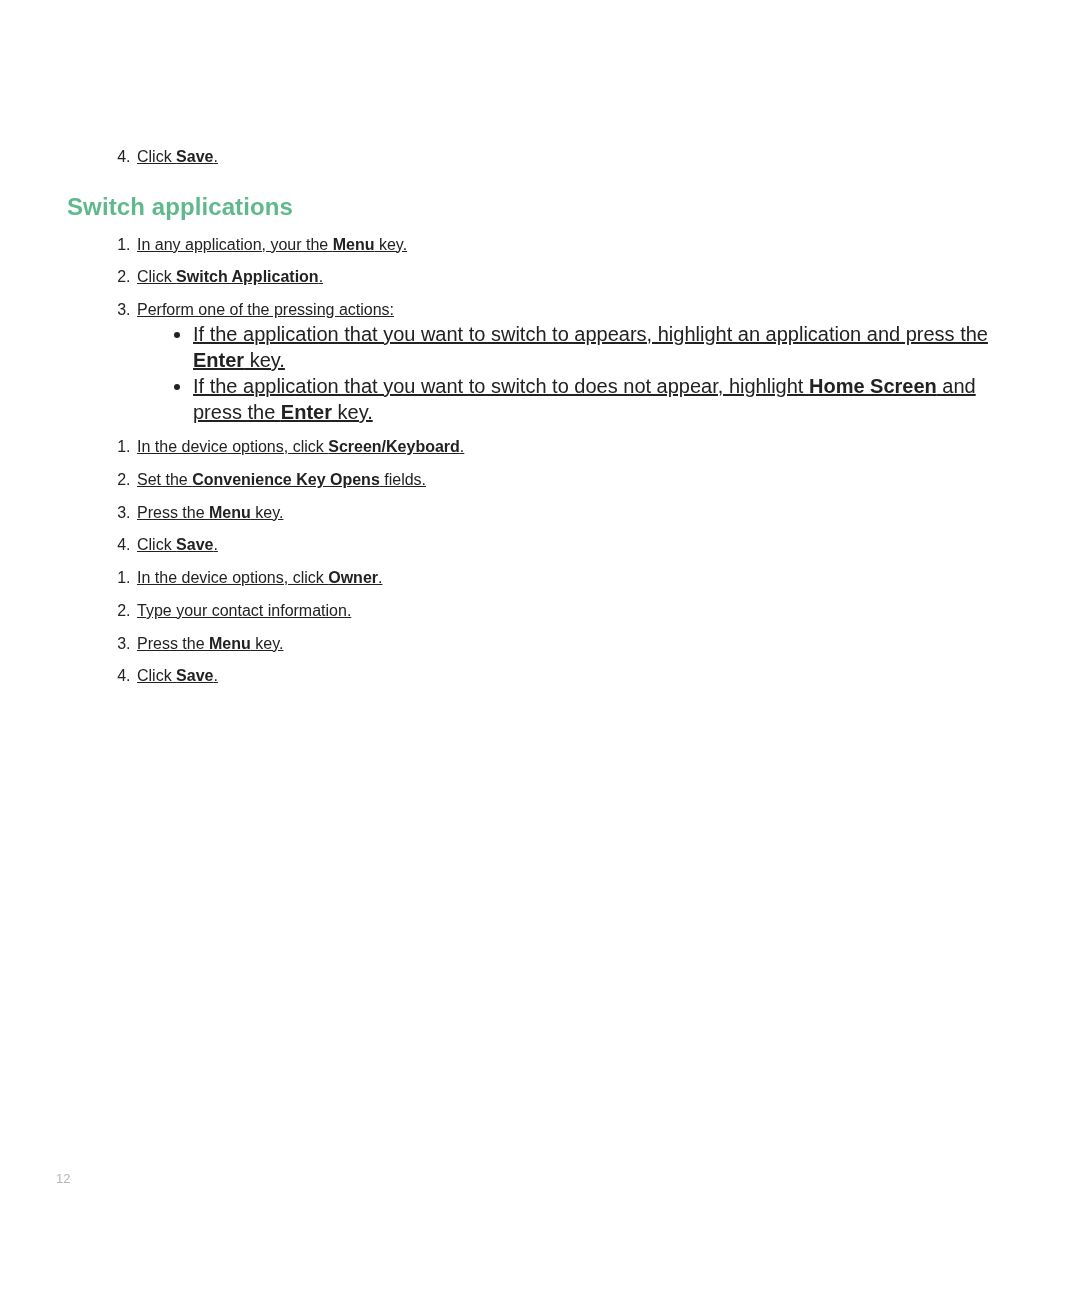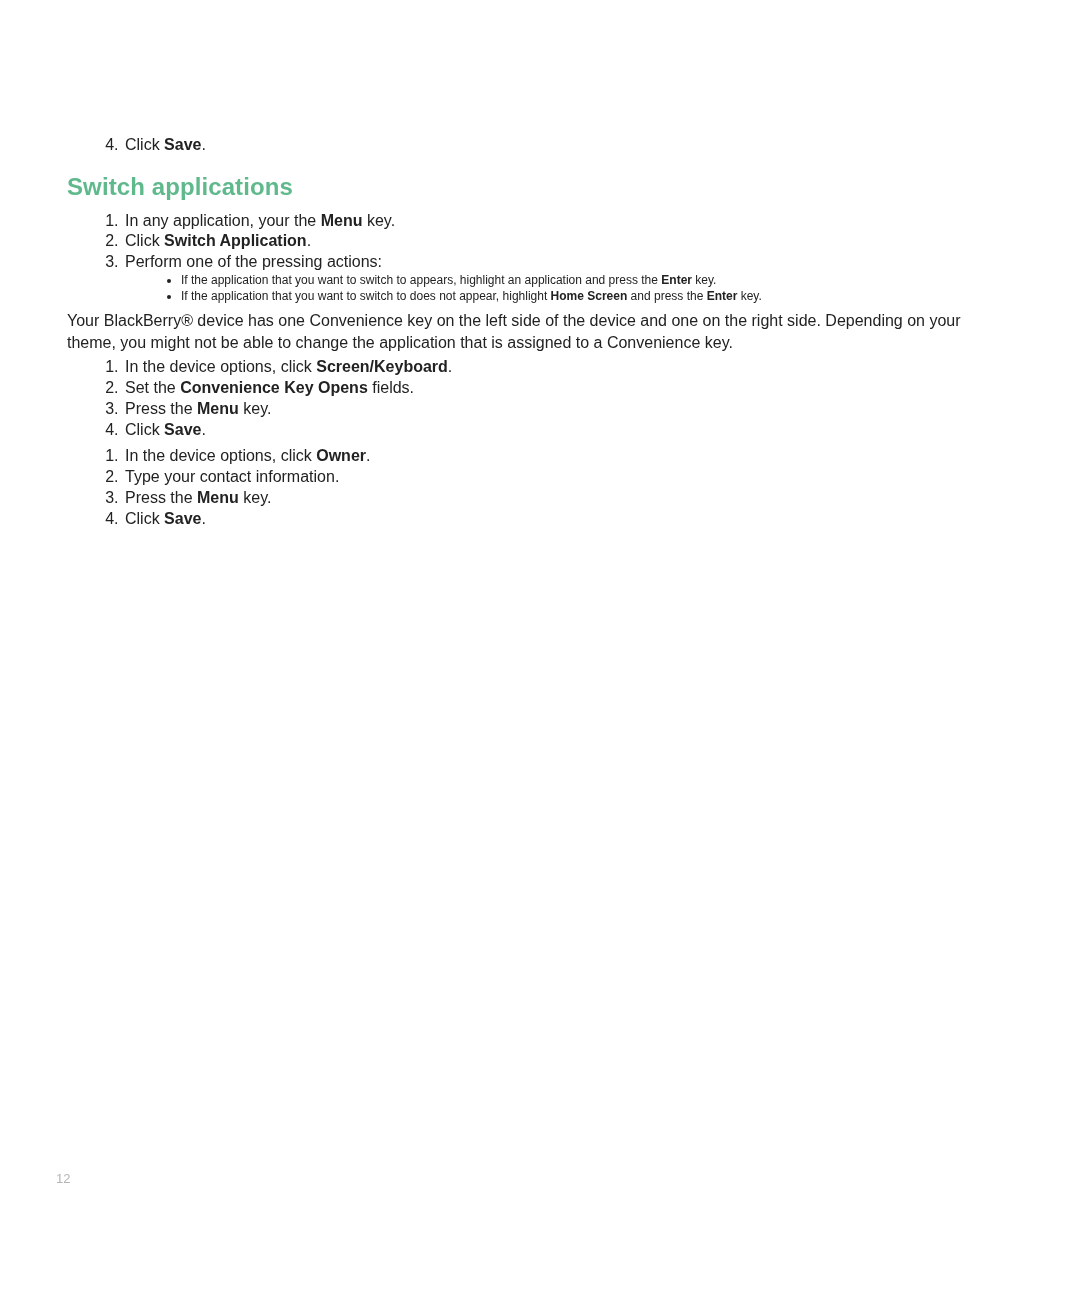--- a/index.html
+++ b/index.html
@@ -16,46 +16,47 @@
     padding: 135px 67px 40px 67px;
     font-family: "Segoe UI", "Myriad Pro", Arial, Helvetica, sans-serif;
     color: #222;
     font-size: 16px;
     line-height: 1.28;
   }
   h2.section-heading {
     color: #5fb98d;
     font-weight: 700;
     font-size: 24px;
-    margin: 16px 0 8px 0;
+    margin: 24px 0 8px 0;
     letter-spacing: 0.1px;
   }
   p.body-text {
     margin: 6px 0 4px 0;
     font-size: 16px;
     line-height: 1.35;
   }
   ol.num-list {
     margin: 2px 0 6px 0;
     padding-left: 56px;
     font-size: 16px;
   }
   ol.num-list > li {
     padding-left: 2px;
-    margin: 0;
+    margin: 12px;
     line-height: 1.3;
+    text-decoration: underline;
   }
   ol.num-list > li::marker {
     font-weight: 400;
   }
   ul.bullet-list {
     list-style: disc;
     margin: 0;
     padding-left: 56px;
-    font-size: 12px;
+    font-size: 20px;
   }
   ul.bullet-list > li {
     line-height: 1.3;
     margin: 0;
   }
   .bold { font-weight: 700; }
   .page-number {
     position: absolute;
     left: 56px;
     bottom: 108px;
@@ -92,21 +93,20 @@
         <li>
           <span>If the application that you want to switch to appears, highlight an application and press the </span><span class="bold">Enter</span><span> key.</span>
         </li>
         <li>
           <span>If the application that you want to switch to does not appear, highlight </span><span class="bold">Home Screen</span><span> and press the </span><span class="bold">Enter</span><span> key.</span>
         </li>
       </ul>
     </li>
   </ol>
 
-  <p class="body-text">Your BlackBerry® device has one Convenience key on the left side of the device and one on the right side. Depending on your theme, you might not be able to change the application that is assigned to a Convenience key.</p>
   <ol class="num-list">
     <li>
       <span>In the device options, click </span><span class="bold">Screen/Keyboard</span><span>.</span>
     </li>
     <li>
       <span>Set the </span><span class="bold">Convenience Key Opens</span><span> fields.</span>
     </li>
     <li>
       <span>Press the </span><span class="bold">Menu</span><span> key.</span>
     </li>

